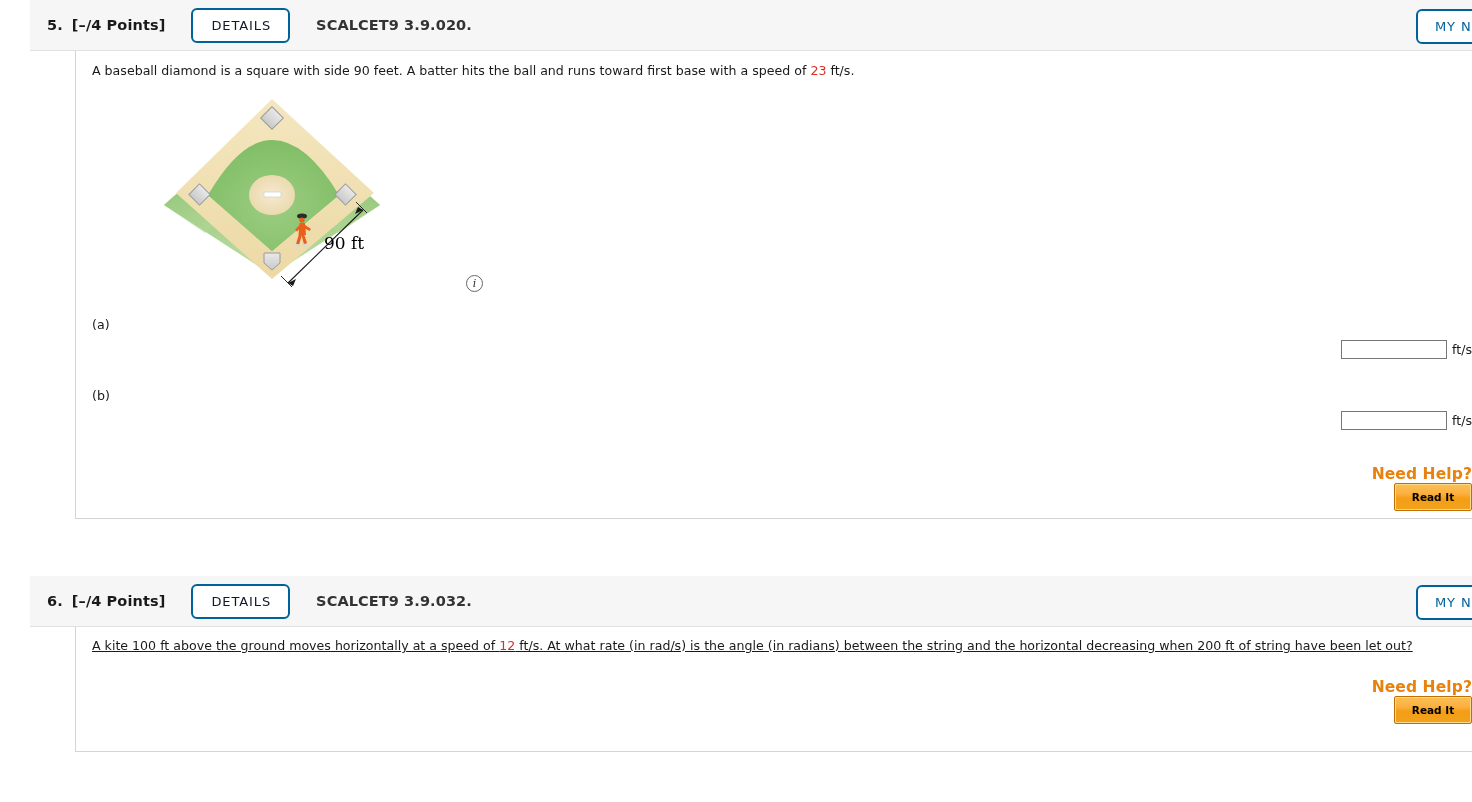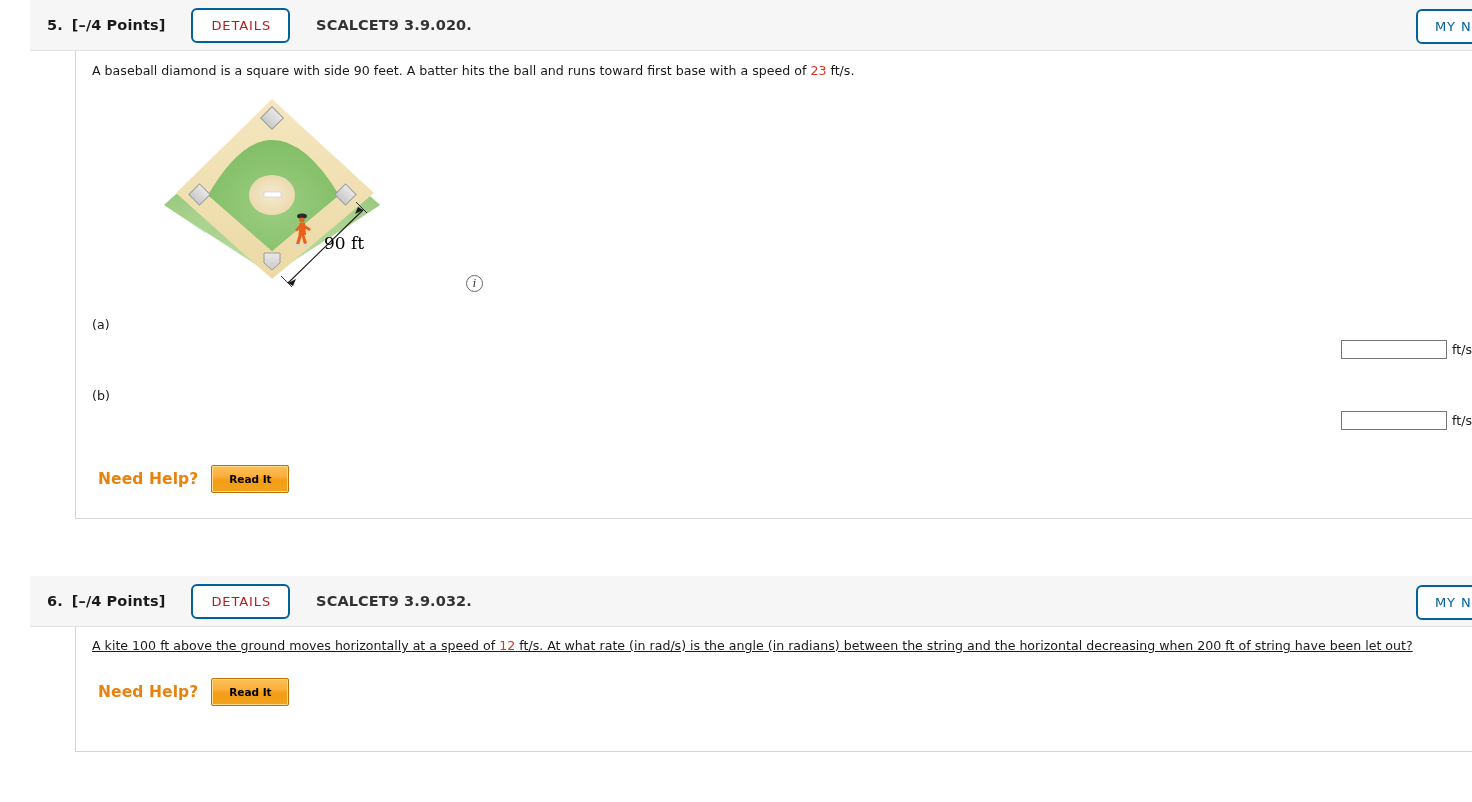--- a/index.html
+++ b/index.html
@@ -42,21 +42,21 @@
     font-weight: bold;
     color: #1a1a1a;
     margin-left: 9px;
     letter-spacing: .1px;
   }
   .details-btn {
     margin-left: 26px;
     border: 2px solid #00629b;
     border-radius: 6px;
     background: #ffffff;
-    color: #b91c1c;
+    color: #0f172a;
     font-size: 13px;
     font-weight: normal;
     letter-spacing: .9px;
     padding: 9px 17px 9px 18px;
     line-height: 1;
     cursor: pointer;
     font-family: "DejaVu Sans", "Liberation Sans", sans-serif;
   }
   .q-code {
     margin-left: 26px;
@@ -132,22 +132,23 @@
   }
   .unit {
     font-size: 12.6px;
     color: #1a1a1a;
     margin-left: 5px;
   }
 
   
   .need-help-row {
     display: flex;
-    align-items: center;
+    align-items: flex-end;
     padding-left: 22px;
+    flex-direction: column;
   }
   .need-help-label {
     color: #e8820c;
     font-size: 15.5px;
     font-weight: bold;
     letter-spacing: .1px;
   }
   .read-it-btn {
     margin-left: 13px;
     width: 78px;

